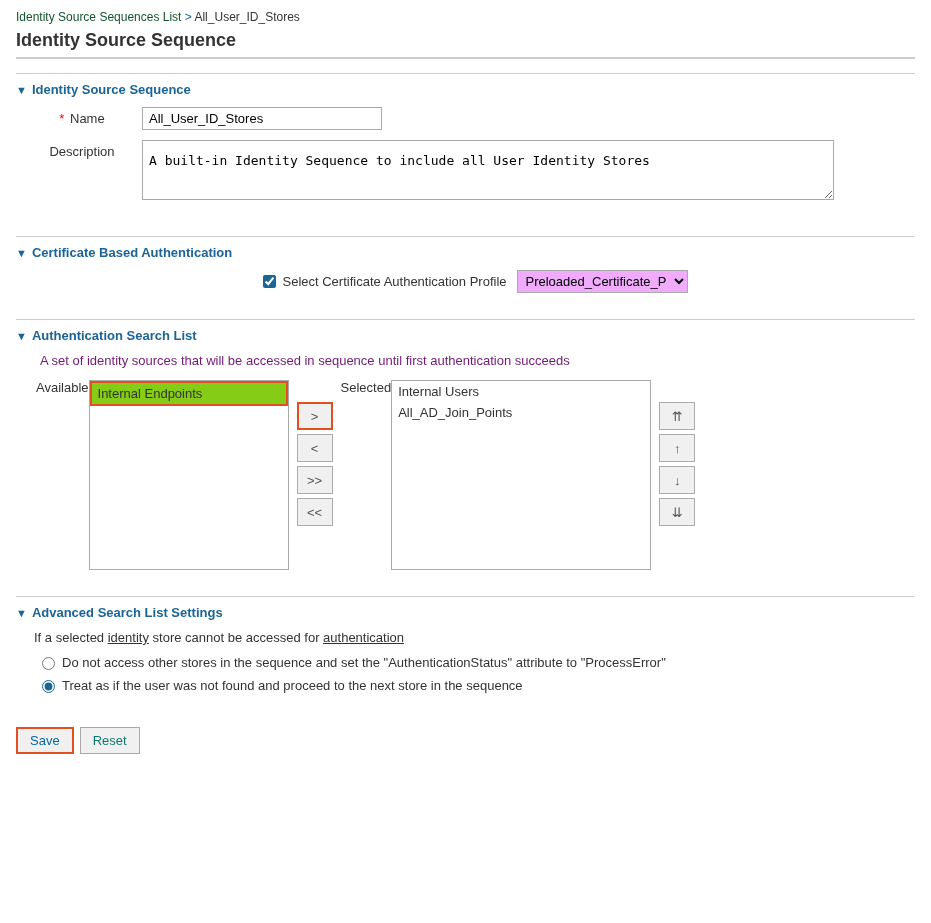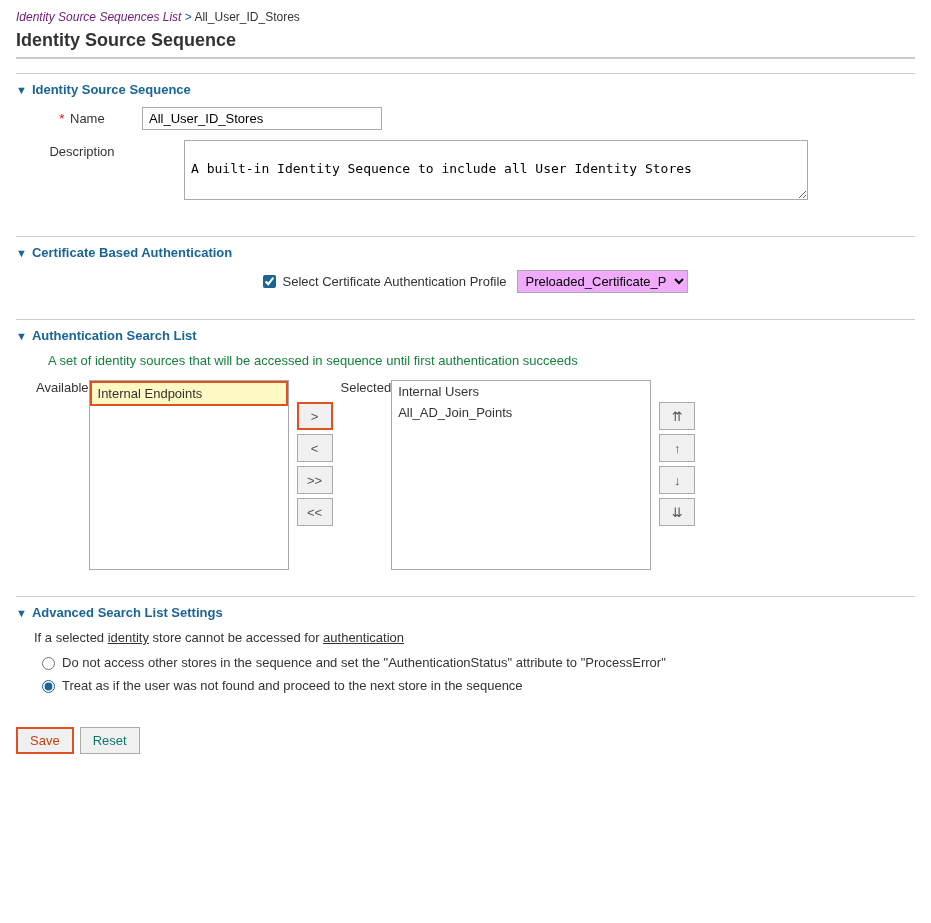--- a/index.html
+++ b/index.html
@@ -3,21 +3,21 @@
   <meta charset="utf-8">
   <style>
     * { box-sizing: border-box; margin: 0; padding: 0; }
     body {
       font-family: Arial, Helvetica, sans-serif;
       font-size: 13px;
       color: #333;
       background: #fff;
       padding: 10px 16px;
     }
-    a { color: #701a75; text-decoration: none; font-style: italic; }
+    a { color: #14532d; text-decoration: none; }
 
     .breadcrumb {
       font-size: 12px;
       color: #1a6496;
       margin-bottom: 6px;
     }
     .breadcrumb span { color: #333; }
 
     h1.page-title {
       font-size: 18px;
@@ -73,26 +73,25 @@
     }
 
     input[type="text"] {
       border: 1px solid #aaa;
       padding: 3px 6px;
       font-size: 13px;
       width: 240px;
     }
     textarea {
       border: 1px solid #aaa;
-      padding: 20px 6px;
-      font-size: 13px;
-      width: 624px;
+      padding: 12px 6px;
+      font-size: 13px;
+      width: 692px;
       height: 60px;
       resize: vertical;
-      margin-left: 42px;
     }
 
     .checkbox-row {
       display: flex;
       align-items: center;
       margin-left: 20px;
       justify-content: center;
     }
     .checkbox-row input[type="checkbox"] {
       margin-right: 6px;
@@ -105,22 +104,22 @@
     select {
       border: 1px solid #aaa;
       padding: 2px 4px;
       font-size: 13px;
       background: #f0abfc;
     }
 
     .search-list-desc {
       font-size: 13px;
       margin-bottom: 12px;
-      margin-left: 16px;
-      color: #15803d;
+      margin-left: 8px;
+      color: #701a75;
     }
 
     .list-transfer {
       display: flex;
       align-items: flex-start;
       gap: 8px;
       margin-left: 4px;
     }
 
     .list-box-wrapper {
@@ -143,21 +142,21 @@
       width: 260px;
     }
 
     .list-item {
       padding: 3px 6px;
       cursor: pointer;
       font-size: 13px;
       color: #333;
     }
     .list-item.highlighted {
-      background: #fef9c3;
+      background: #84cc16;
       border: 2px solid #e05020;
     }
 
     .transfer-buttons {
       display: flex;
       flex-direction: column;
       align-items: center;
       justify-content: flex-start;
       gap: 4px;
       margin-top: 22px;
@@ -224,21 +223,21 @@
       gap: 6px;
       margin-top: 16px;
       margin-bottom: 16px;
     }
     .btn-save {
       padding: 4px 12px;
       border: 2px solid #e05020;
       background: #f0f0f0;
       cursor: pointer;
       font-size: 13px;
-      color: #c2410c;
+      color: #0369a1;
     }
     .btn-reset {
       padding: 4px 12px;
       border: 1px solid #aaa;
       background: #f0f0f0;
       cursor: pointer;
       font-size: 13px;
       color: #0f766e;
     }
 

